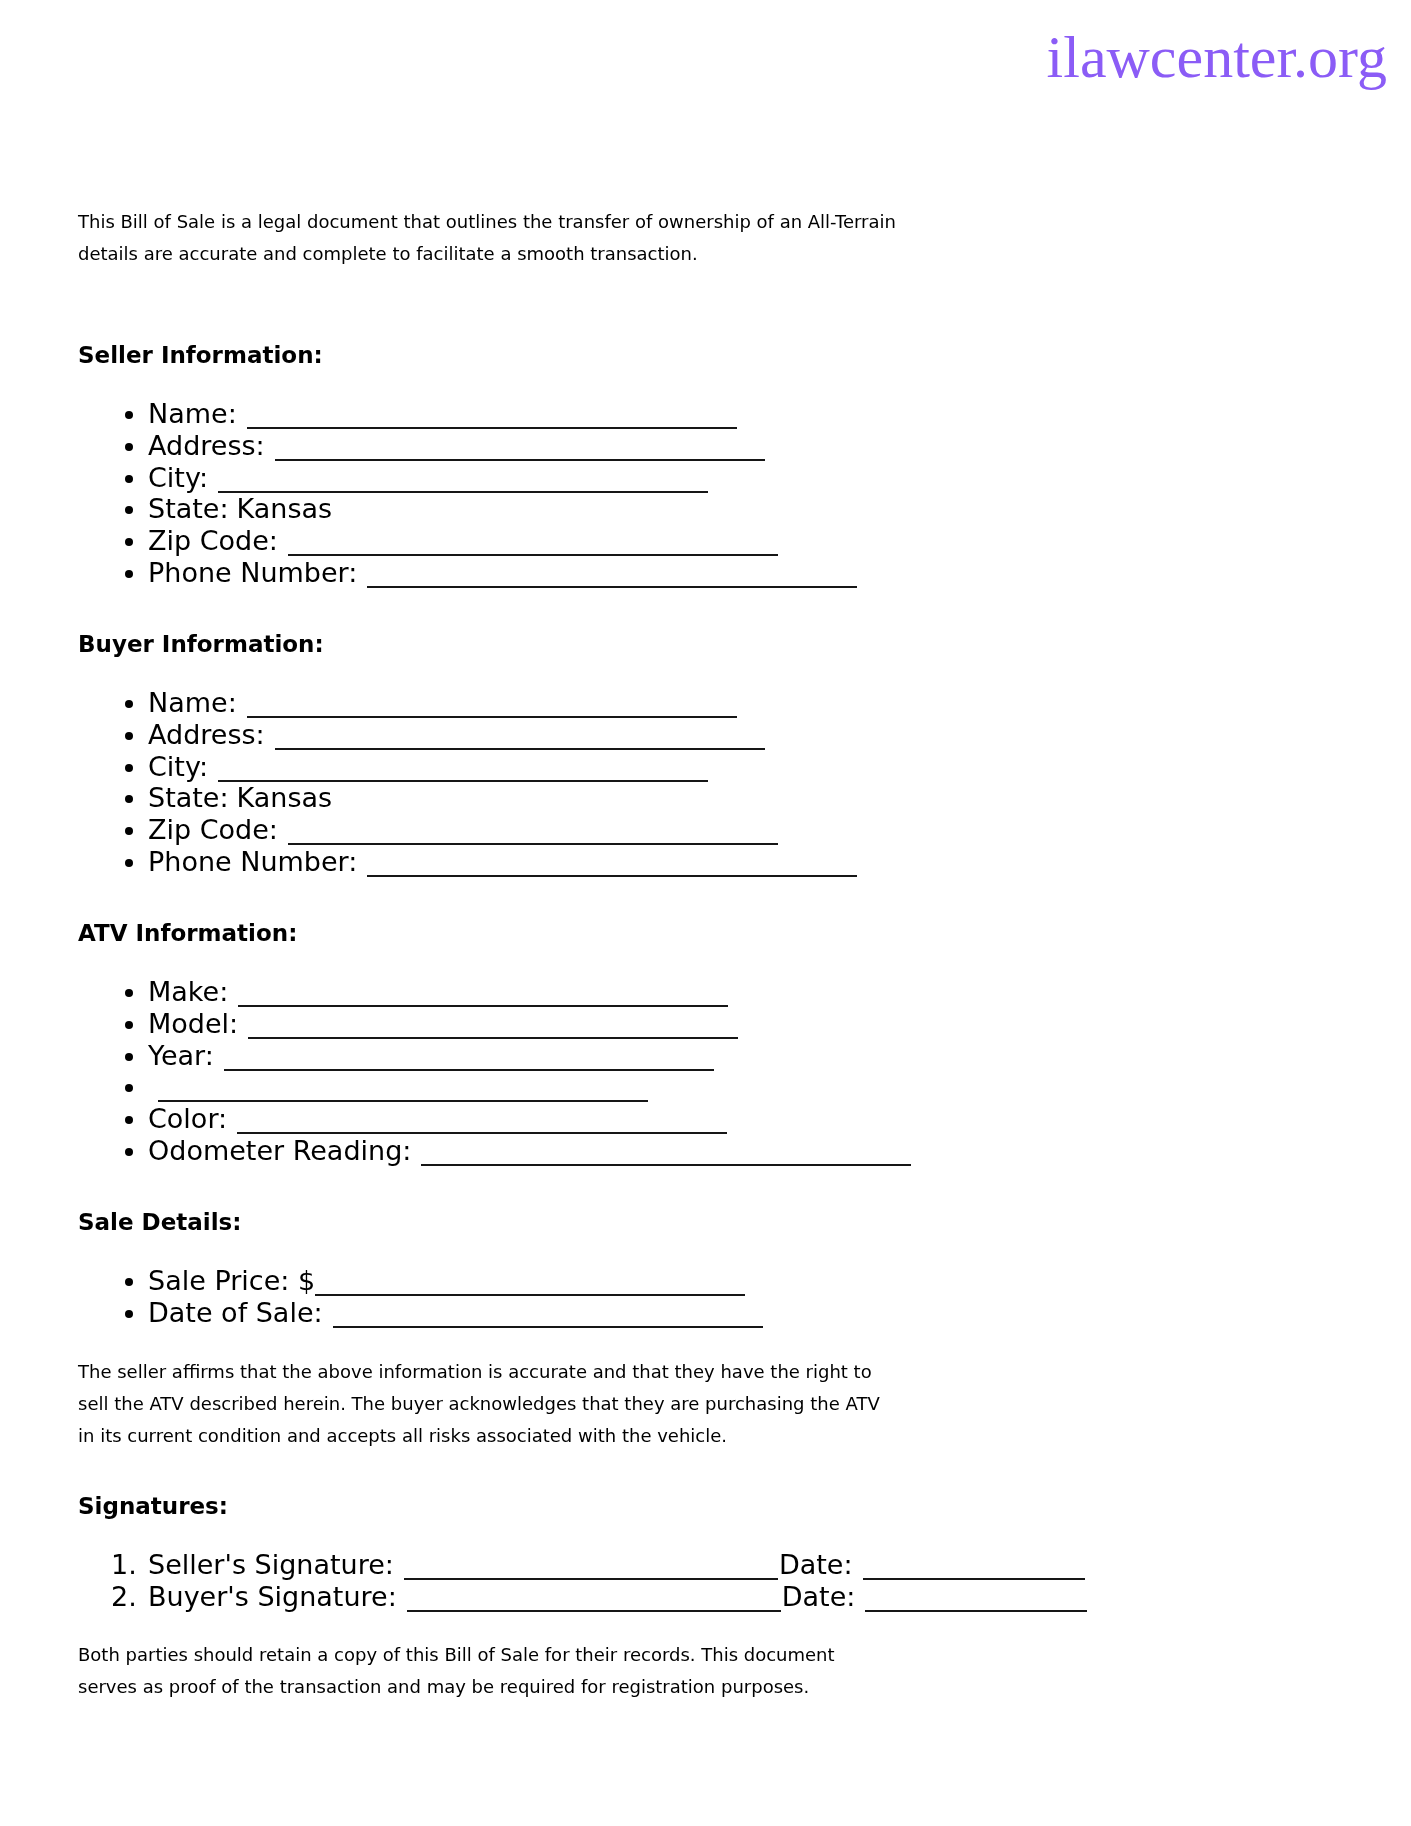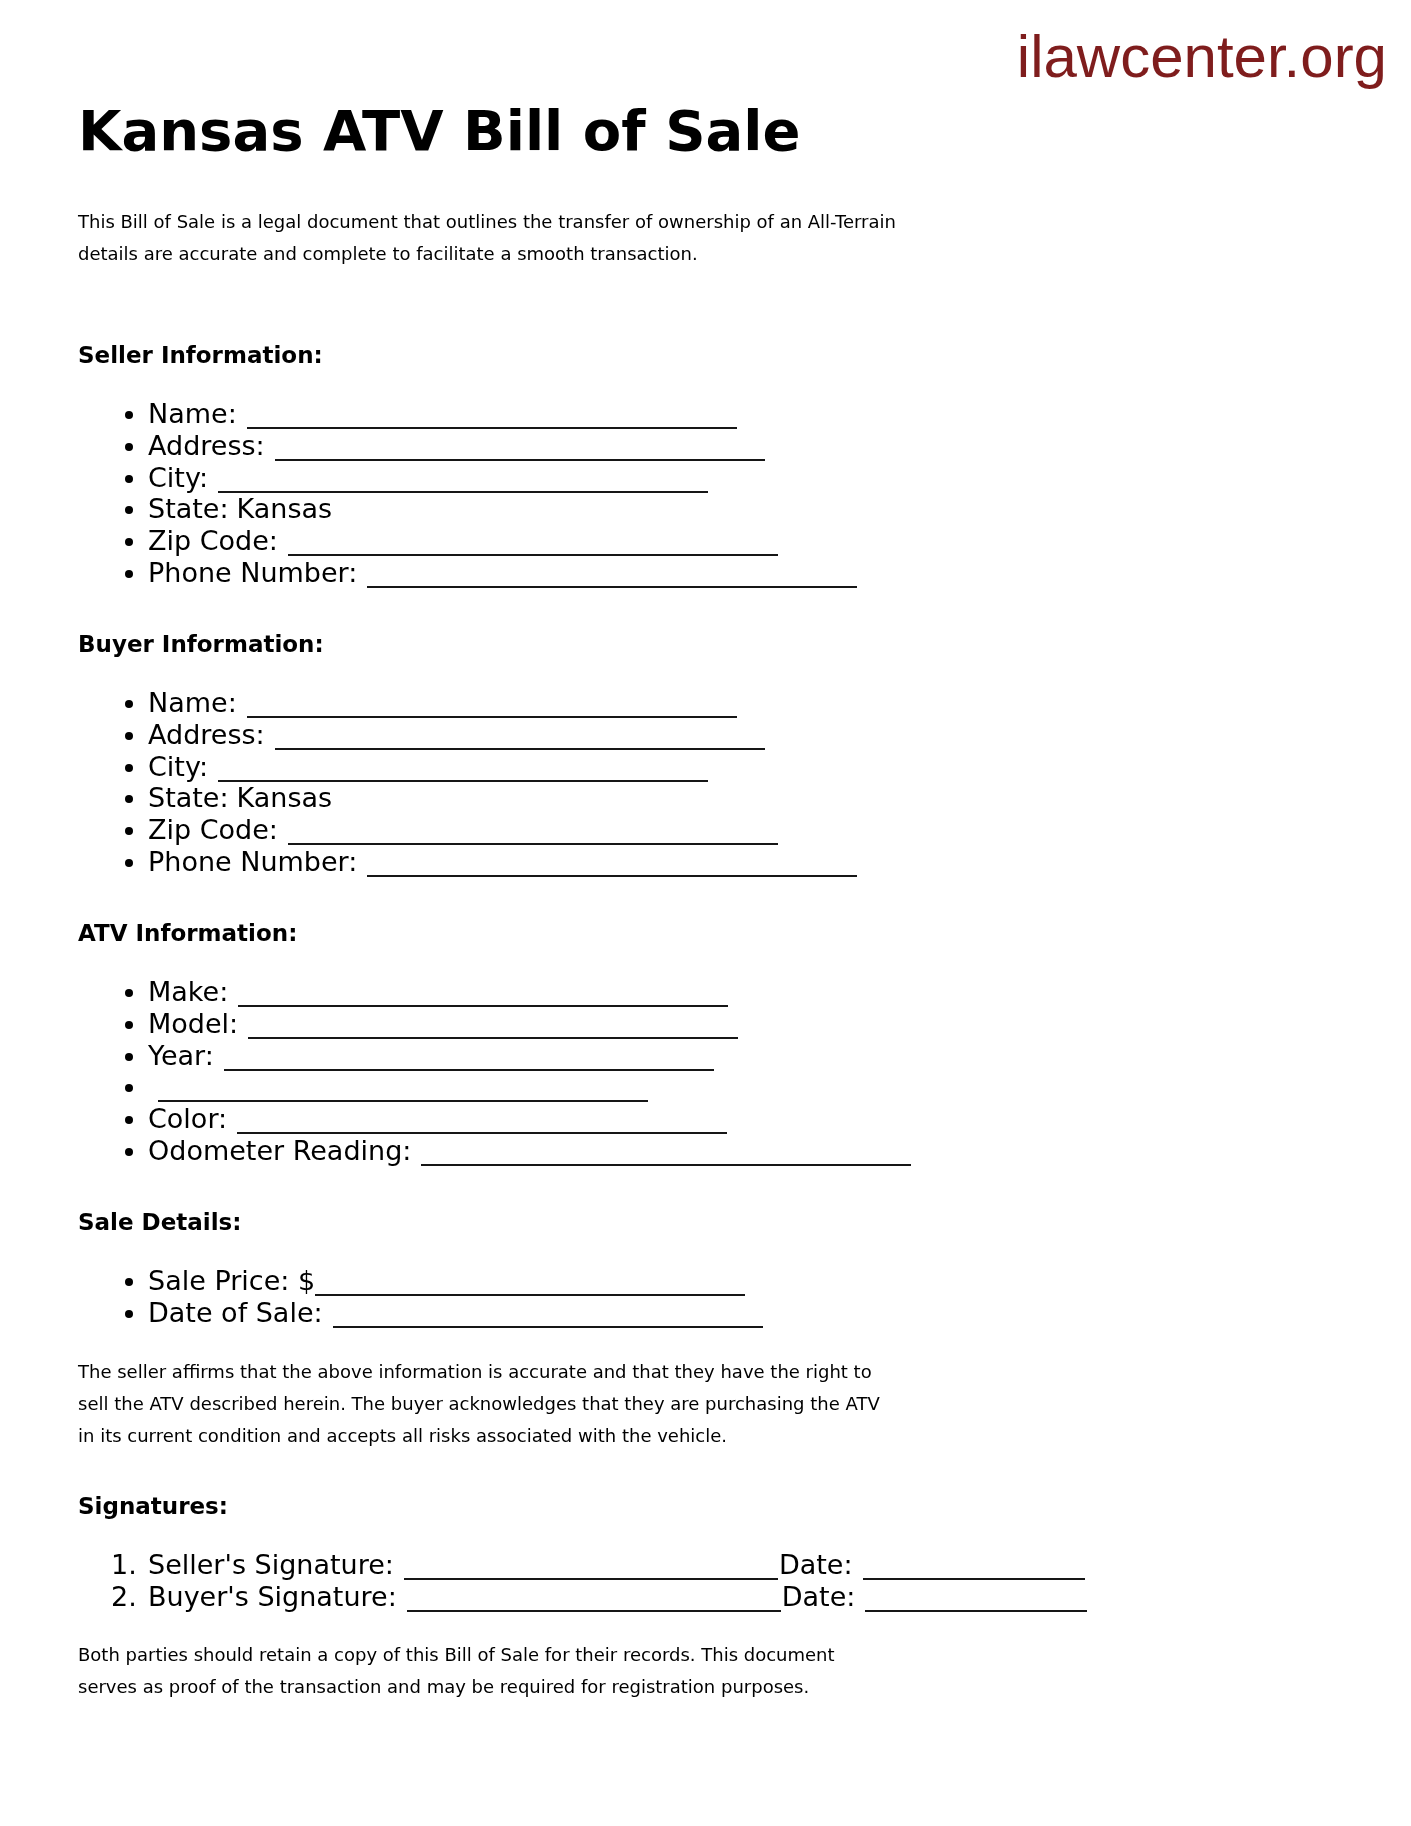--- a/index.html
+++ b/index.html
@@ -6,23 +6,23 @@
   .page{
     position:relative;
     width:1411px;height:1826px;
     background:#ffffff;
     font-family:"DejaVu Sans", sans-serif;
     color:#000;
     overflow:hidden;
   }
   .watermark{
     position:absolute;top:26px;right:24px;
-    font-family:Liberation Sans, sans-serif;
+    font-family:Liberation Serif, serif;
     font-size:60px;line-height:62px;
-    color:#7f1d1d;
+    color:#8b5cf6;
     white-space:nowrap;
   }
   .doc-title{
     position:absolute;left:78px;top:102px;
     font-size:56px;line-height:58px;font-weight:bold;
     letter-spacing:0;
     white-space:nowrap;
   }
   .para{position:absolute;left:78px;width:1260px;font-size:18px;}
   .para .ln{line-height:31.8px;white-space:nowrap;}
@@ -57,21 +57,20 @@
   .val{margin-left:8px;margin-top:47px;}
   .date-label{margin-left:1px;}
 </style>
 </head>
 <body>
 
 <div class="page">
 
   <div class="watermark">ilawcenter.org</div>
 
-  <h1 class="doc-title" style="margin:0;">Kansas ATV Bill of Sale</h1>
 
   <div class="para" style="top:206px">
     <div class="ln">This Bill of Sale is a legal document that outlines the transfer of ownership of an All-Terrain</div>
     <div class="ln">details are accurate and complete to facilitate a smooth transaction.</div>
   </div>
 
   <div class="sec-h" style="top:340px">Seller Information:</div>
   <ul class="fields" style="top:398px">
     <li><span>Name:</span><span class="bl bl-lg"></span></li>
     <li><span>Address:</span><span class="bl bl-lg"></span></li>

